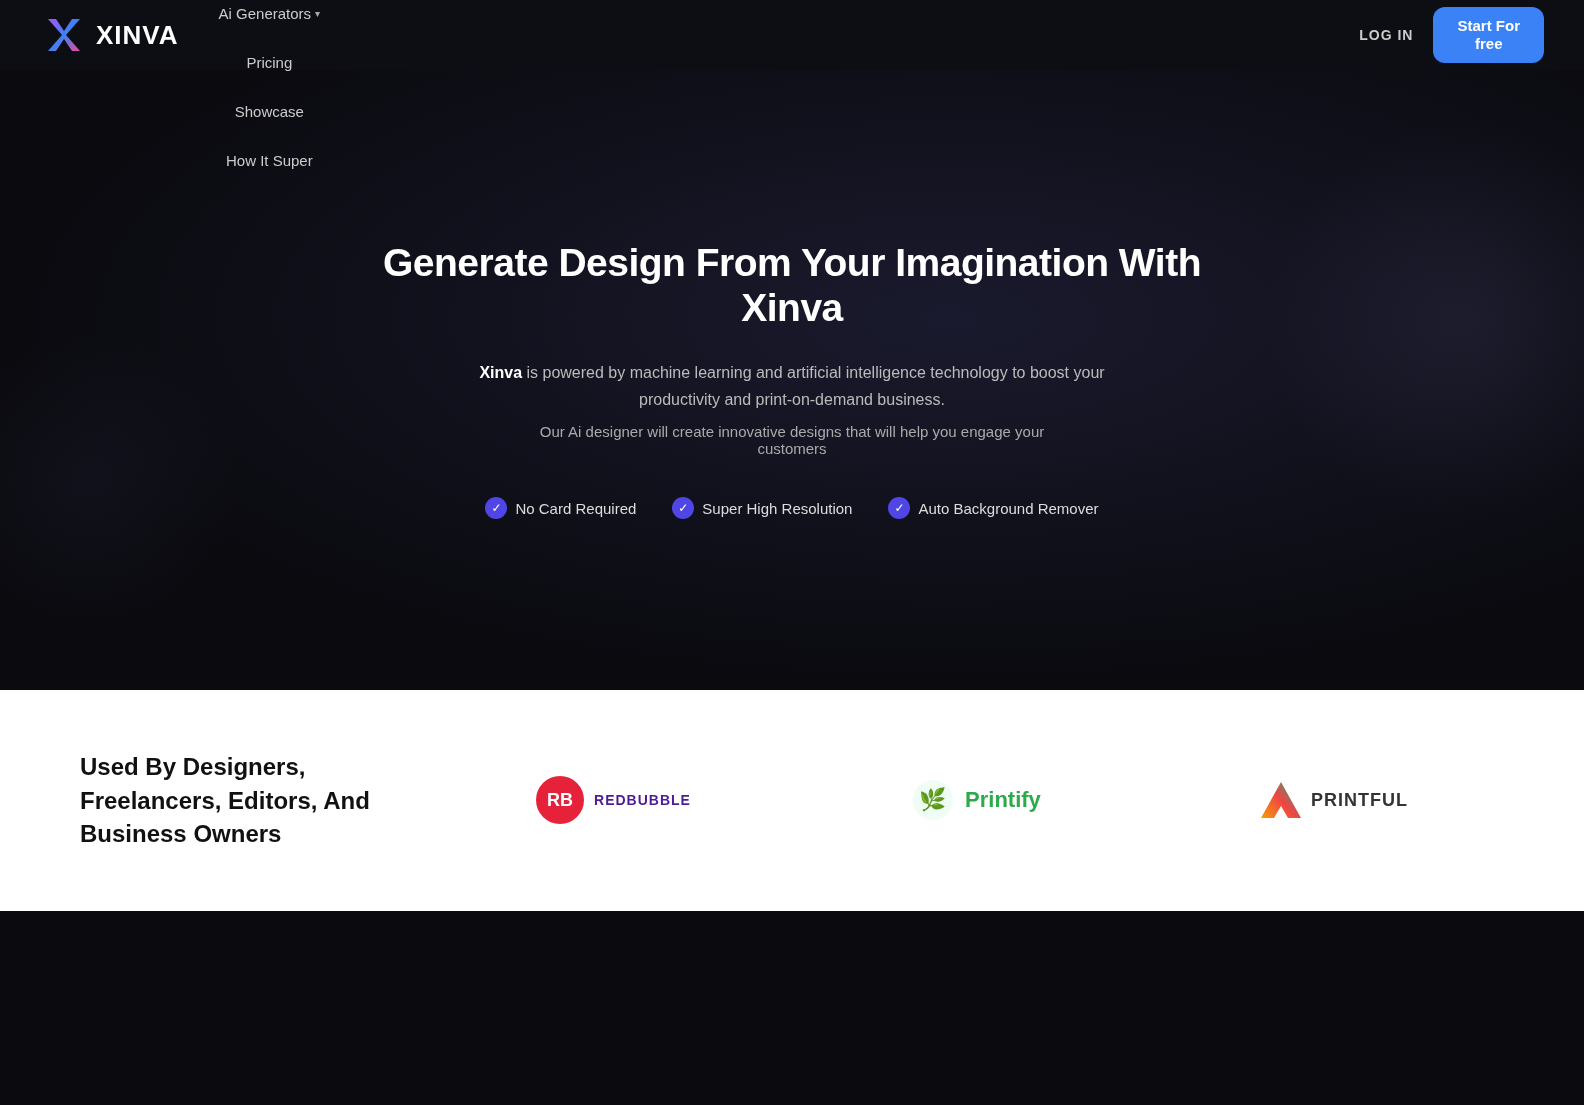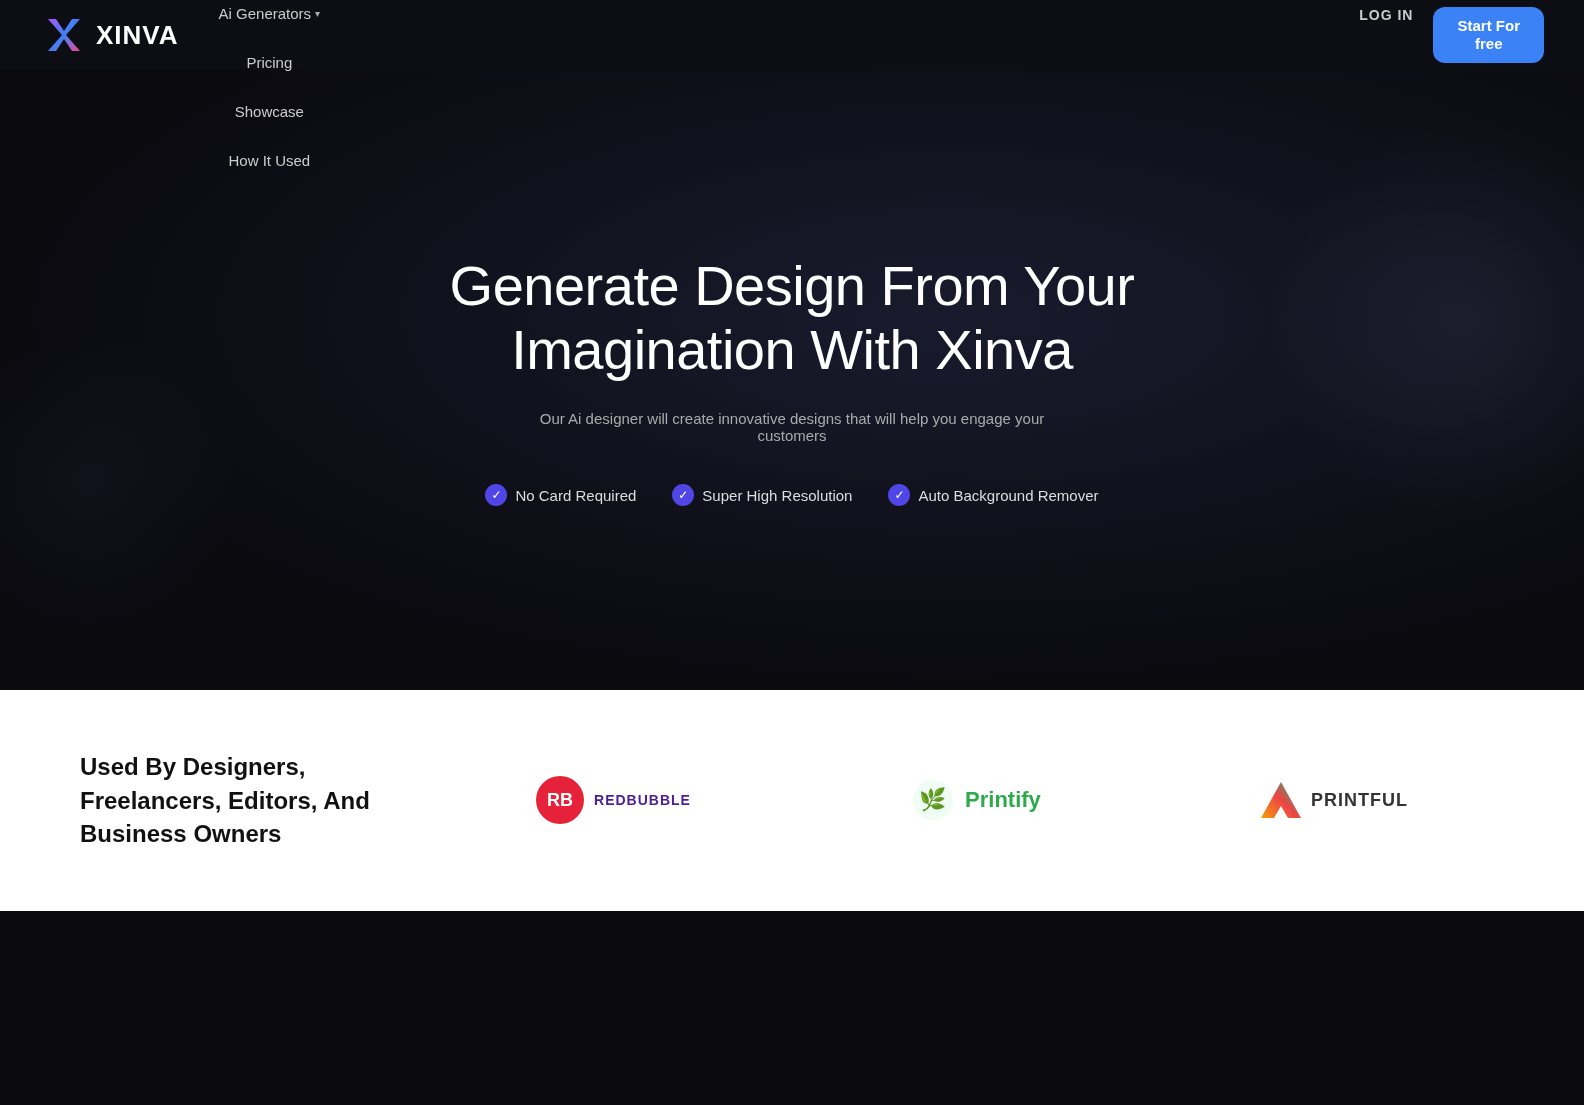--- a/index.html
+++ b/index.html
@@ -58,21 +58,21 @@
       color: #fff;
       border-bottom: 2px solid #5b5ef8;
       padding-bottom: 4px;
     }
     .nav-links li a .chevron {
       font-size: 10px;
       color: #aaa;
     }
     .navbar-right {
       display: flex;
-      align-items: flex-start;
+      align-items: center;
       gap: 20px;
     }
     .login-link {
       color: #ccc;
       font-size: 14px;
       font-weight: 600;
       cursor: pointer;
       letter-spacing: 1px;
     }
     .btn-start {
@@ -118,22 +118,22 @@
       position: absolute;
       left: -60px;
       bottom: 60px;
       width: 300px;
       height: 300px;
       border-radius: 50%;
       background: radial-gradient(circle, rgba(60,60,100,0.15) 0%, transparent 70%);
       pointer-events: none;
     }
     .hero-title {
-      font-size: 56px;
-      font-weight: 400;
+      font-size: 39px;
+      font-weight: 700;
       color: #fff;
       line-height: 1.15;
       max-width: 860px;
       margin-bottom: 28px;
       letter-spacing: -0.5px;
     }
     .hero-subtitle {
       font-size: 16px;
       color: #bbb;
       max-width: 680px;
@@ -312,34 +312,37 @@
           <span>Pricing</span>
         </a>
       </li>
       <li>
         <a href="#">
           <span>Showcase</span>
         </a>
       </li>
       <li>
         <a href="#">
-          <span>How It Used</span>
+          <span>How It Super</span>
         </a>
       </li>
     </ul>
   </div>
 
   <div class="navbar-right">
     <span class="login-link">LOG IN</span>
     <button class="btn-start">Start For<br>free</button>
   </div>
 </nav>
 
 <section class="hero">
   <h1 class="hero-title">Generate Design From Your Imagination With Xinva</h1>
+  <p class="hero-subtitle">
+    <strong>Xinva</strong><span> is powered by machine learning and artificial intelligence technology to boost your productivity and print-on-demand business.</span>
+  </p>
   <p class="hero-sub2">Our Ai designer will create innovative designs that will help you engage your customers</p>
 
 
   <div class="features-row">
     <div class="feature-item">
       <div class="check-icon">✓</div>
       <span>No Card Required</span>
     </div>
     <div class="feature-item">
       <div class="check-icon">✓</div>

